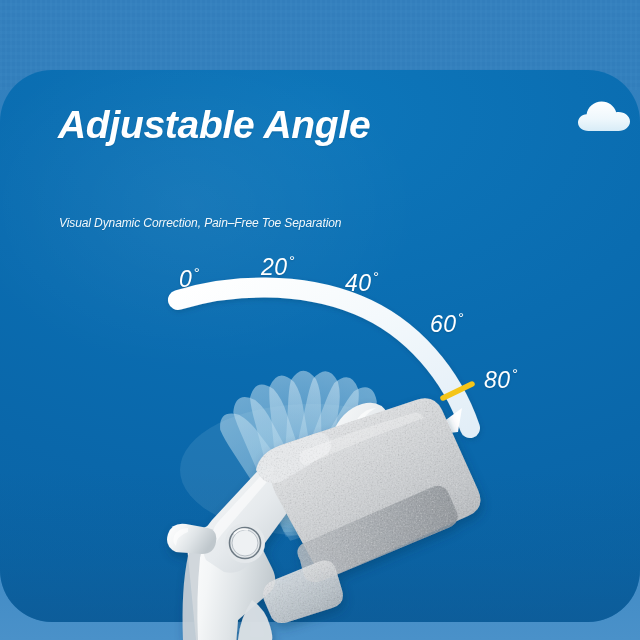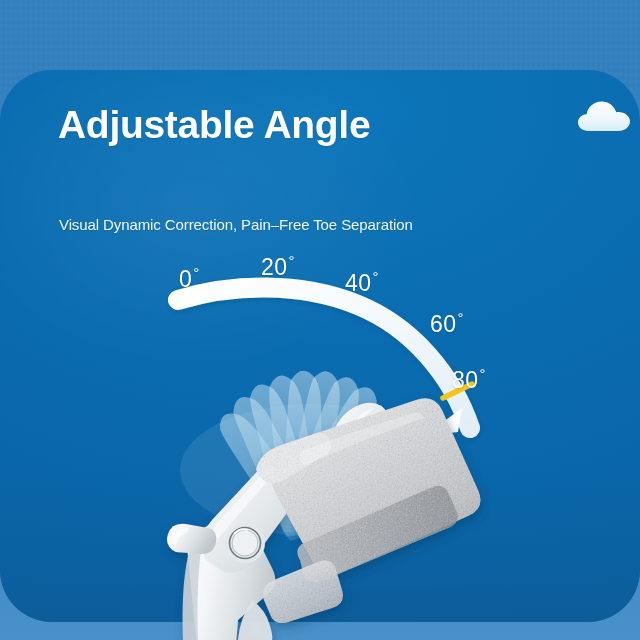--- a/index.html
+++ b/index.html
@@ -8,20 +8,21 @@
     padding: 0;
     background: #ffffff;
   }
   #stage {
     position: relative;
     width: 640px;
     height: 640px;
     overflow: hidden;
     font-family: "Liberation Sans", sans-serif;
     background: #3380bd;
+    font-style: italic;
   }
 
   
   .outer-bg {
     position: absolute;
     inset: 0;
     background:
       linear-gradient(180deg, #3481bf 0%, #3080bd 42%, #3a86c2 78%, #4a91c9 100%);
   }
   .outer-texture {
@@ -87,21 +88,21 @@
     text-shadow: 0 1px 2px rgba(0,0,0,0.10);
     white-space: nowrap;
   }
   .headline .line { display: block; }
   .subhead {
     position: absolute;
     left: 59px;
     top: 216px;
     z-index: 7;
     color: #f2f8fc;
-    font-size: 15px;
+    font-size: 12px;
     font-weight: 400;
     letter-spacing: -0.1px;
     white-space: nowrap;
     text-shadow: 0 1px 1px rgba(0,0,0,0.10);
   }
 
   
   .gauge {
     position: absolute;
     left: 0; top: 0;
@@ -121,21 +122,21 @@
   }
   .deg-label sup {
     font-size: 15px;
     vertical-align: 9px;
     margin-left: 1px;
   }
   #lbl0  { left: 179px; top: 264px; }
   #lbl20 { left: 261px; top: 252px; }
   #lbl40 { left: 345px; top: 268px; }
   #lbl60 { left: 430px; top: 309px; text-align: right; }
-  #lbl80 { left: 452px; top: 365px; }
+  #lbl80 { left: 484px; top: 365px; }
 
   
   .product {
     position: absolute;
     left: 0; top: 0; width: 640px; height: 640px;
     z-index: 4;
     pointer-events: none;
   }
   .product-fg {
     z-index: 8;

